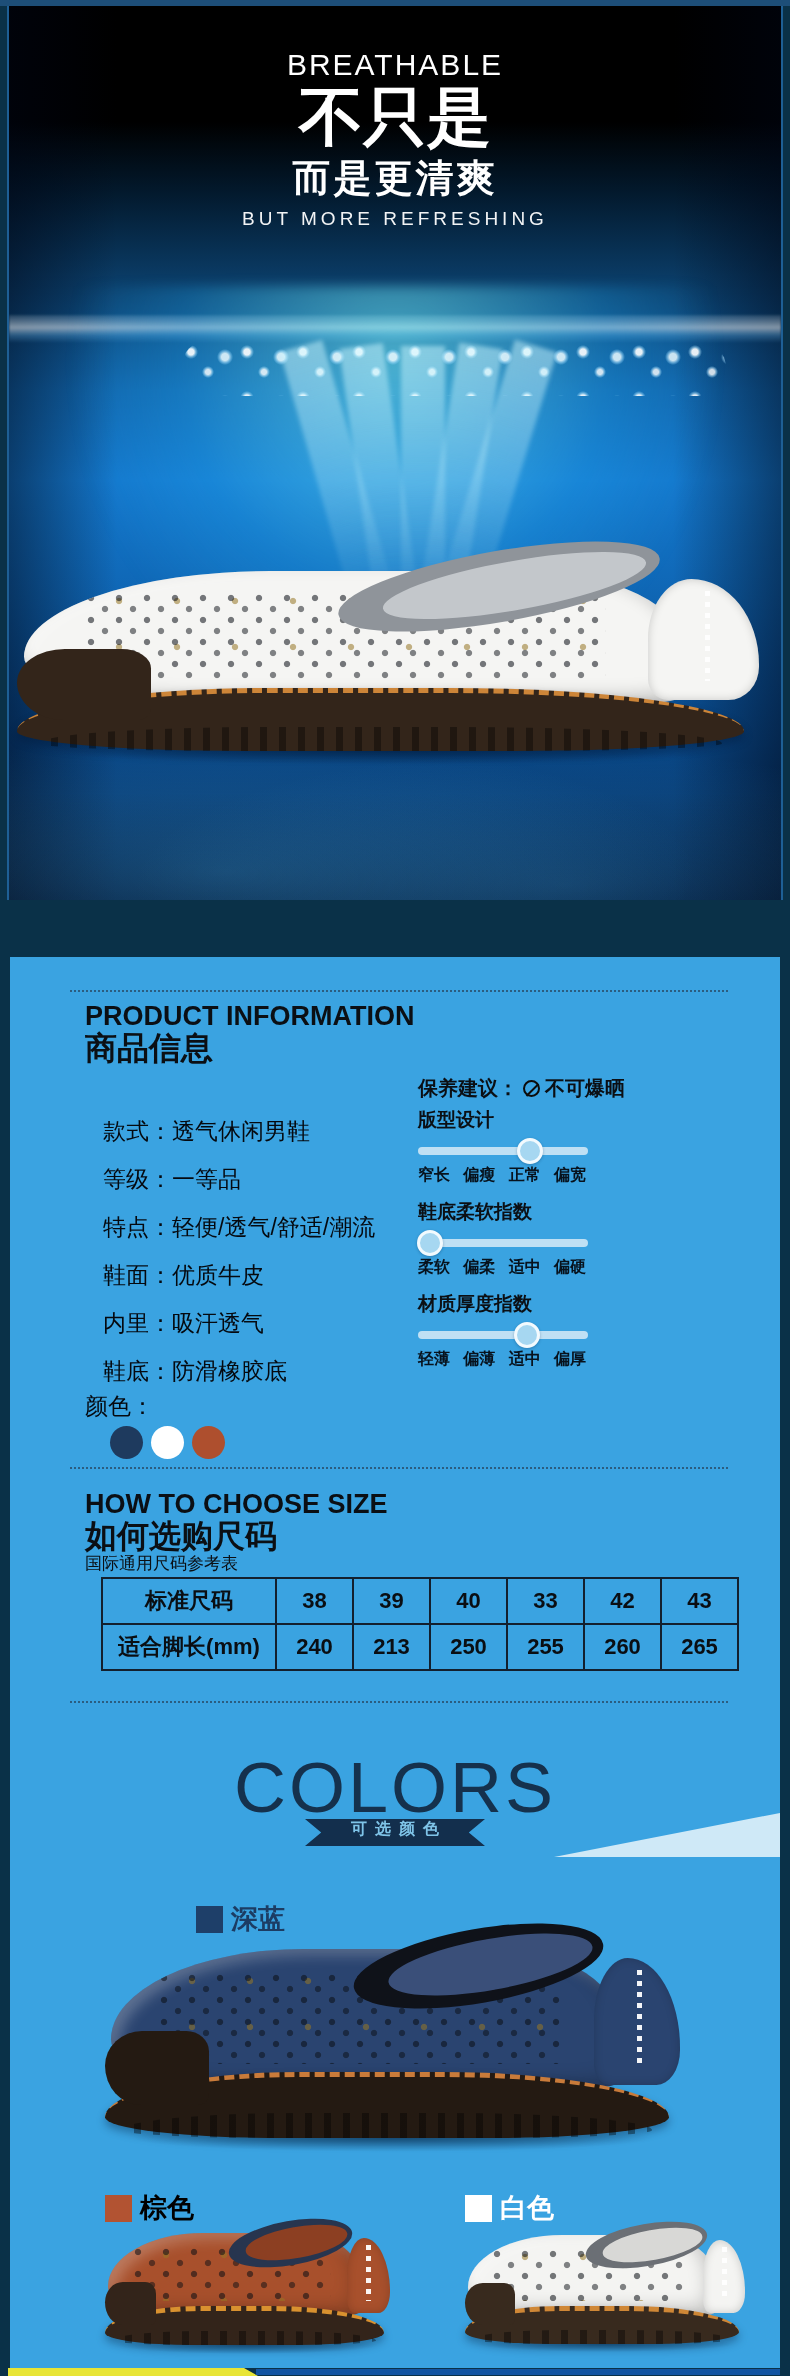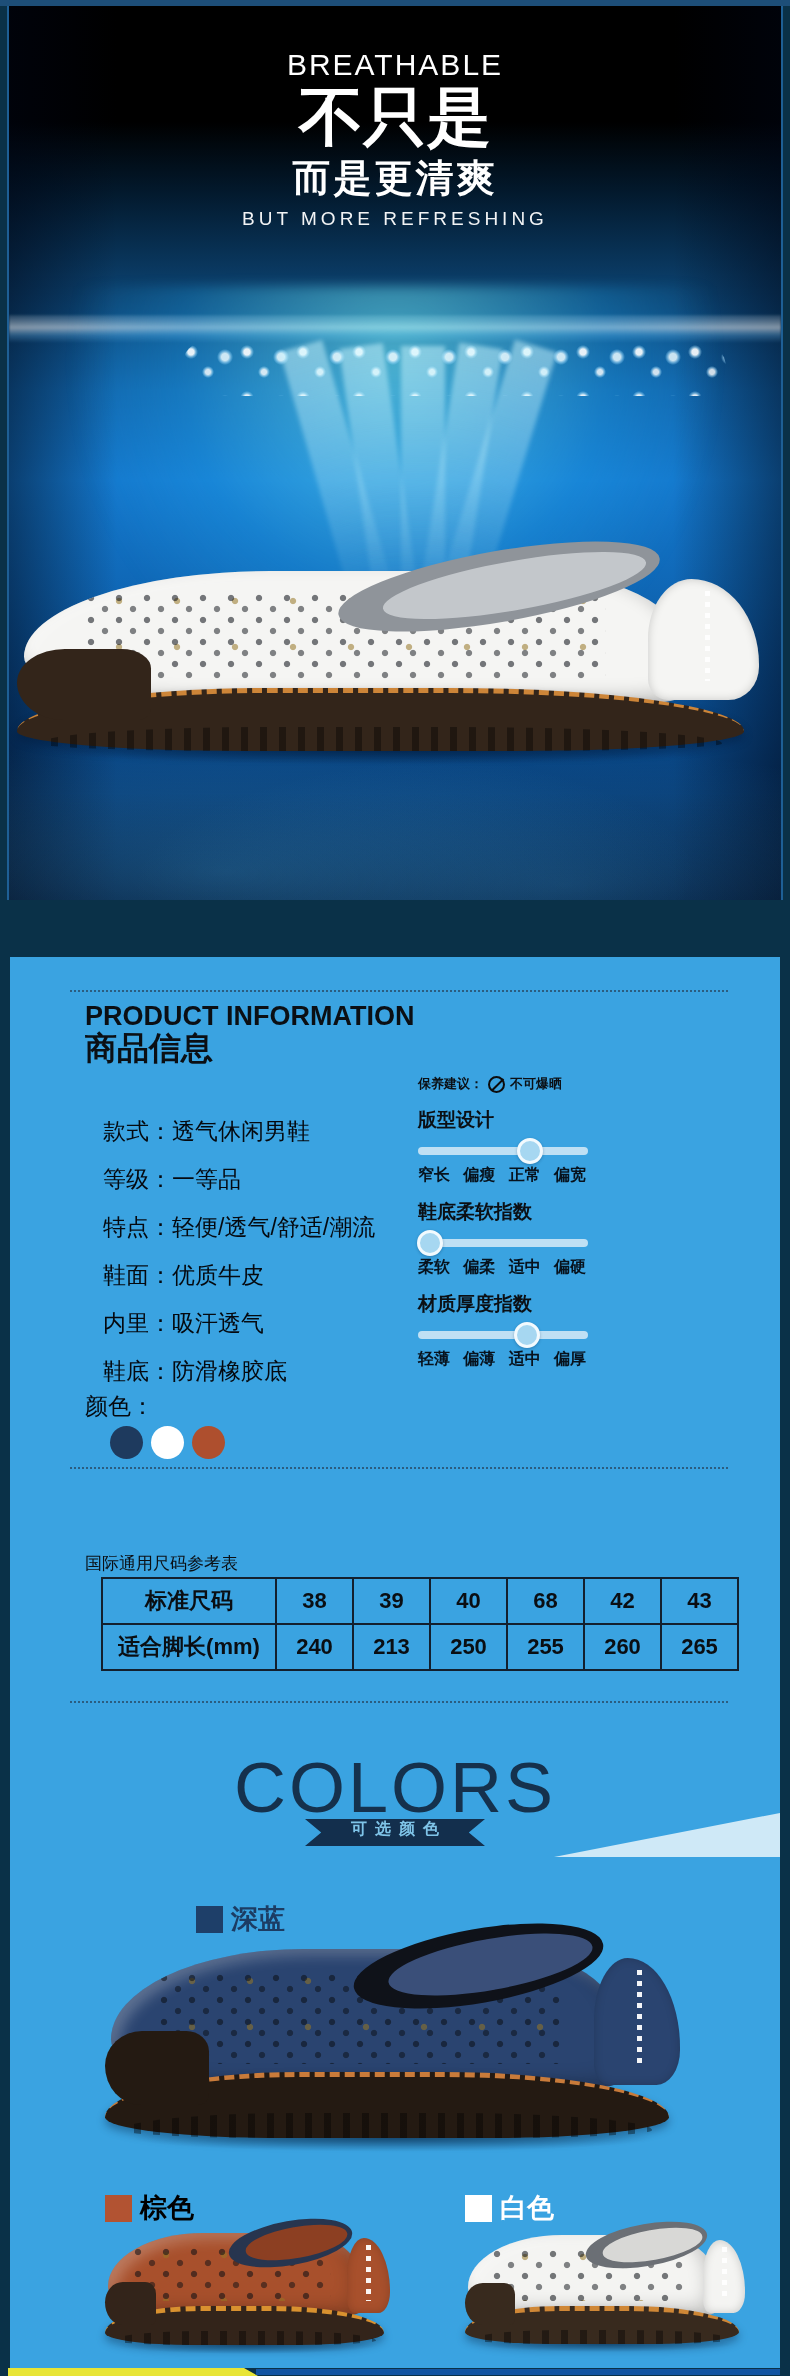--- a/index.html
+++ b/index.html
@@ -71,21 +71,21 @@
 
   
   .panel{position:absolute;left:10px;right:10px;top:957px;height:1411px;background:#3aa3e1;overflow:hidden;}
   .dotted{position:absolute;left:60px;right:52px;border-top:2px dotted #2b5d80;}
   .d1{top:33px;} .d2{top:510px;} .d3{top:744px;}
   .sec-head{position:absolute;left:75px;color:#0b0f14;line-height:1.12;}
   .sec-en{font-size:27px;font-weight:700;}
   .sec-cn{font-size:32px;font-weight:700;}
   .ph{top:44px;} .sh2{top:532px;}
   .care{position:absolute;left:408px;top:118px;display:flex;align-items:center;gap:5px;
-    color:#0b0f14;font-size:13px;font-weight:700;}
+    color:#0b0f14;font-size:20px;font-weight:700;}
   .no-icon{position:relative;width:17px;height:17px;border:2px solid #0c0c0c;border-radius:50%;display:inline-block;}
   .no-icon::after{content:'';position:absolute;left:-1px;top:6.5px;width:17px;height:2px;background:#0c0c0c;transform:rotate(-45deg);}
   .specs{position:absolute;left:93px;top:150px;margin:0;padding:0;list-style:none;}
   .specs li{height:48px;display:flex;align-items:center;font-size:23px;color:#05090f;}
   .colors-row{position:absolute;left:75px;top:434px;font-size:23px;color:#05090f;}
   .swatches{position:absolute;left:100px;top:469px;display:flex;gap:8px;}
   .swatch{width:33px;height:33px;border-radius:50%;}
   .gauge{position:absolute;left:408px;width:172px;}
   .g0{top:150px;} .g1{top:242px;} .g2{top:334px;}
   .g-title{font-size:19px;font-weight:700;color:#0b0f14;}
@@ -241,30 +241,34 @@
       <div class="g-labels">
         <span>轻薄</span>
           <span>偏薄</span>
           <span>适中</span>
           <span>偏厚</span>
       </div>
     </div>
 
     <div class="dotted d2"></div>
 
+    <header class="sec-head sh2">
+      <div class="sec-en">HOW TO CHOOSE SIZE</div>
+      <div class="sec-cn">如何选购尺码</div>
+    </header>
     <div class="size-note">国际通用尺码参考表</div>
 
     <table class="size-table">
       <tbody>
           <tr>
         <td class="th">标准尺码</td>
         <td>38</td>
         <td>39</td>
         <td>40</td>
-        <td>68</td>
+        <td>33</td>
         <td>42</td>
         <td>43</td>
       </tr>
       <tr>
         <td class="th">适合脚长(mm)</td>
         <td>240</td>
         <td>213</td>
         <td>250</td>
         <td>255</td>
         <td>260</td>

